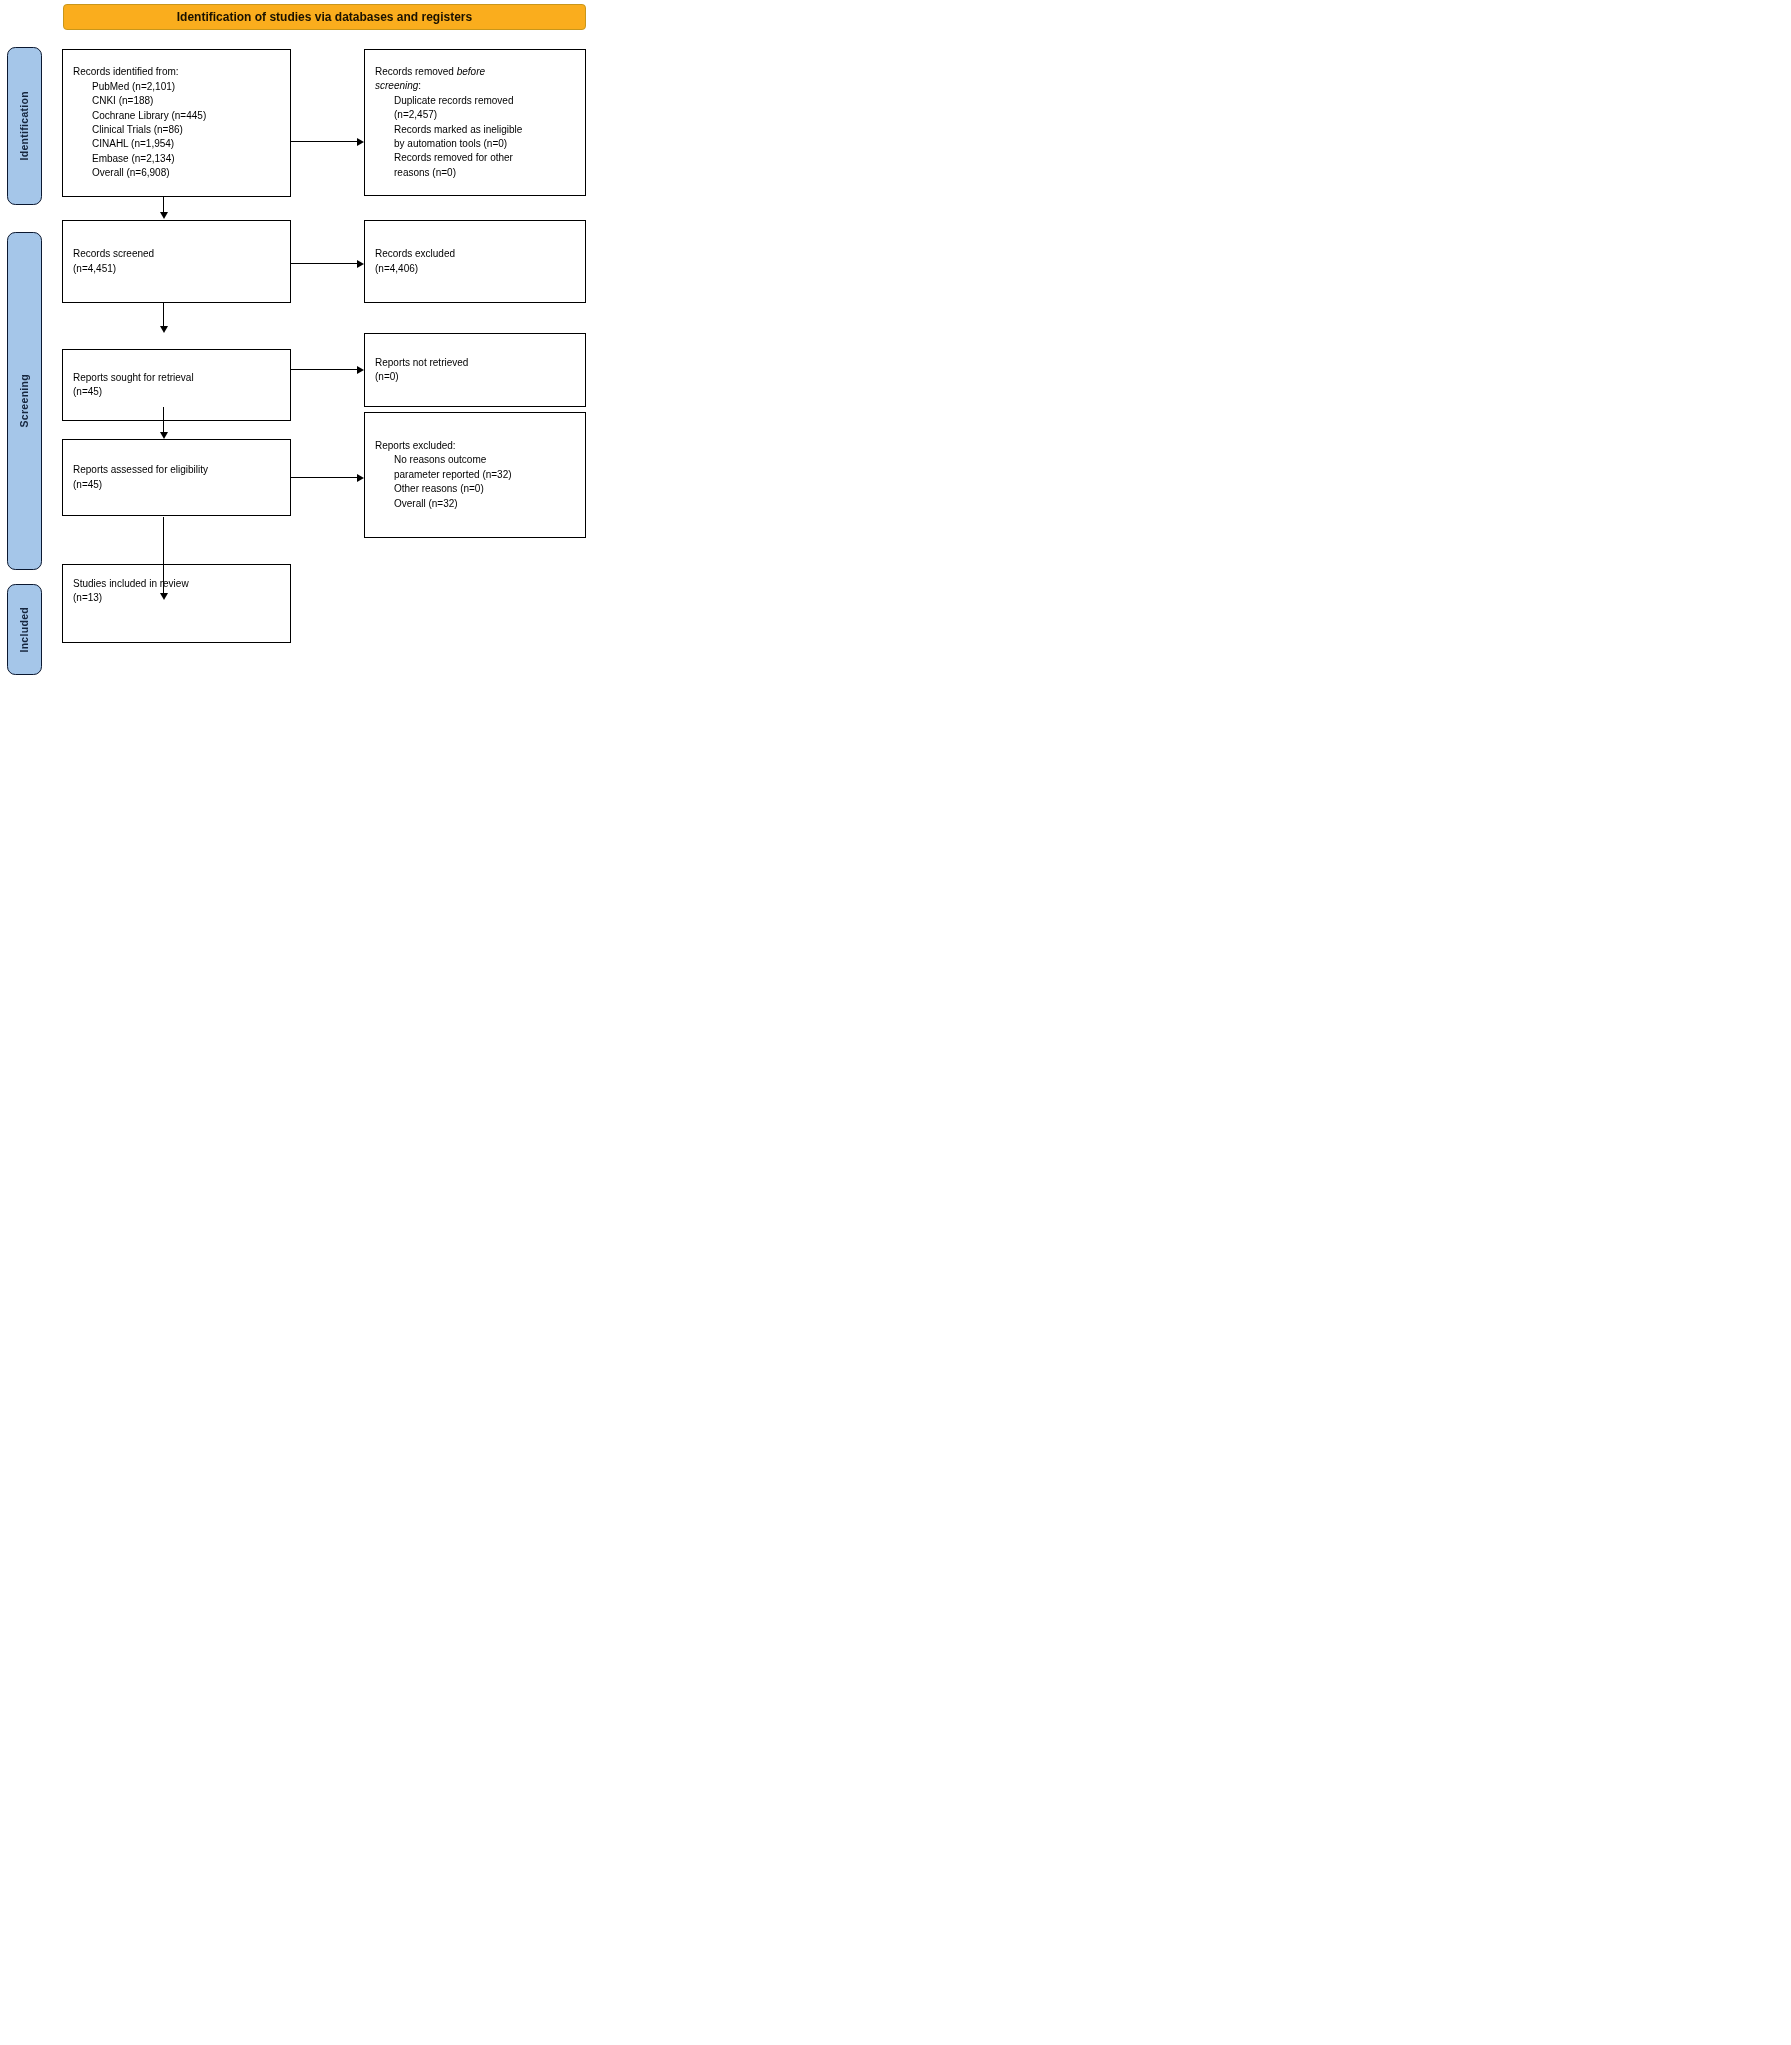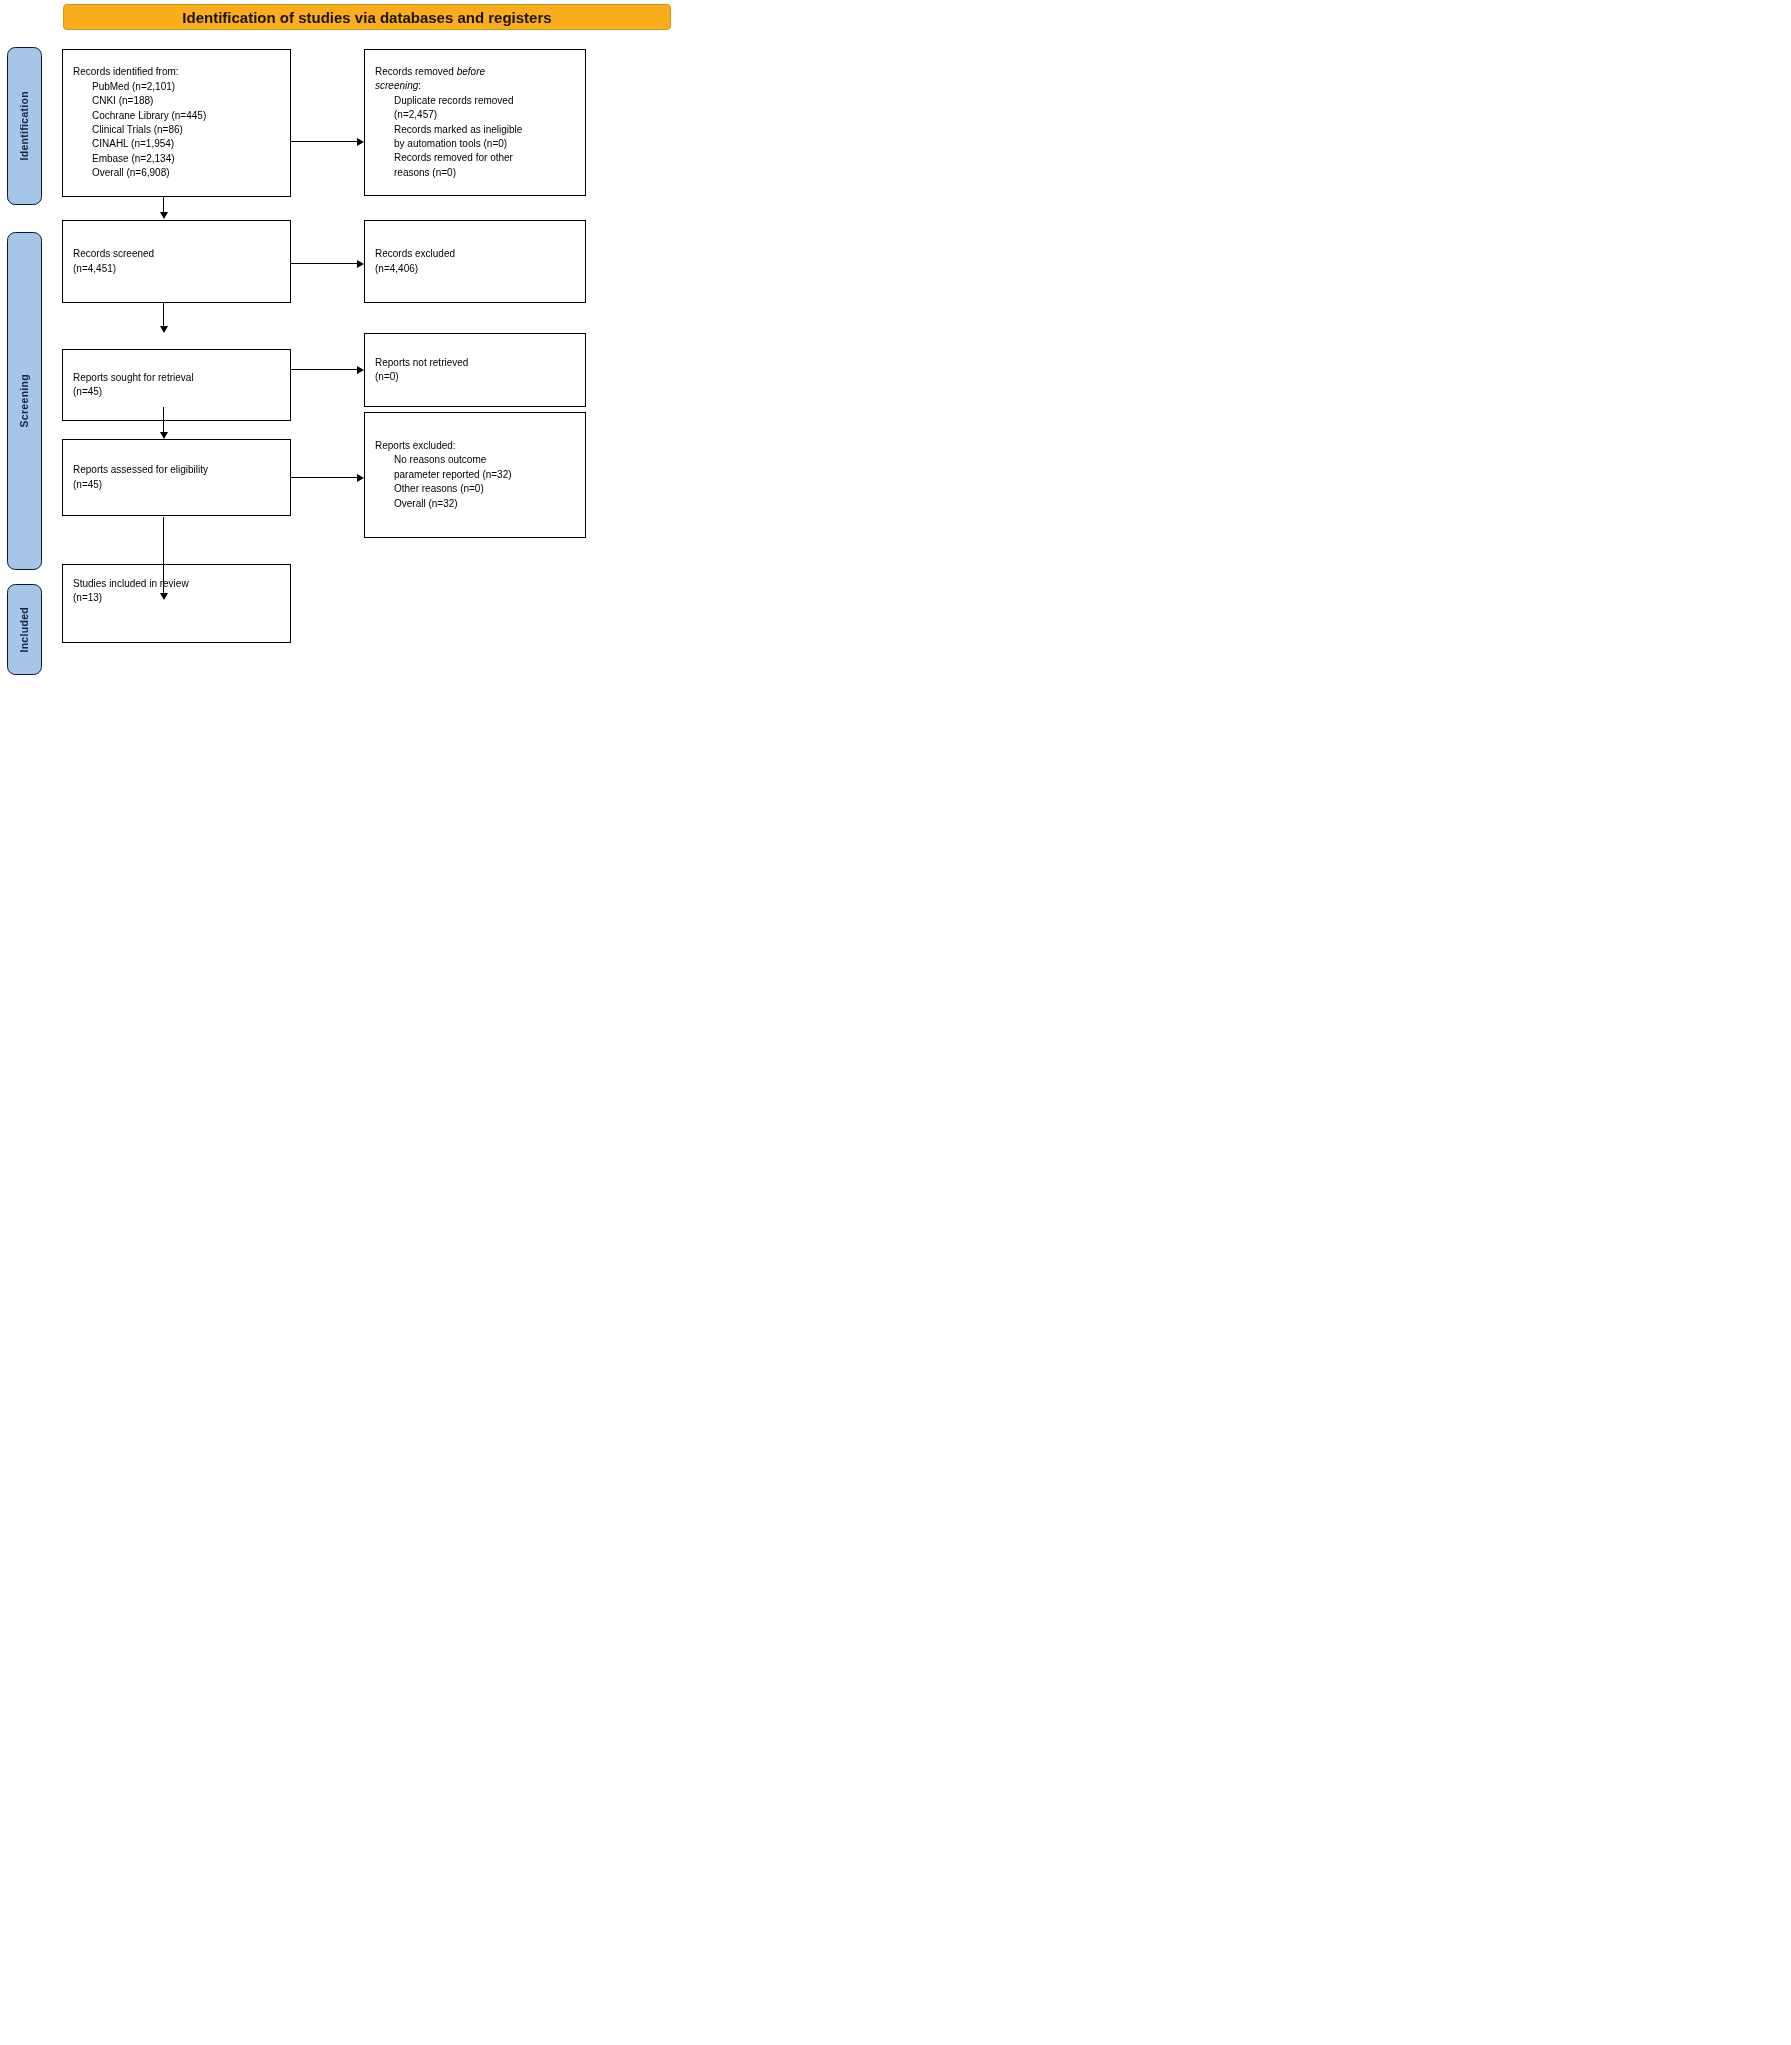--- a/index.html
+++ b/index.html
@@ -2,24 +2,24 @@
 <html style="font-size:8.8px"><head>
 <meta charset="utf-8">
 <style>
   html,body{margin:0;padding:0;background:#ffffff;}
   #canvas{
     position:relative;width:597px;height:682px;background:#ffffff;
     font-family:"Liberation Sans","DejaVu Sans",sans-serif;color:#000;
   }
   
   .banner{
-    position:absolute;left:63px;top:4.4px;width:608px;height:25.4px;
+    position:absolute;left:63px;top:4.4px;width:523px;height:25.4px;
     background:#FAAD1D;border:1.1px solid #C8961B;border-radius:3.9px;
     display:flex;align-items:center;justify-content:center;
-    font-size:15px;font-weight:bold;color:#1a1200;box-sizing:border-box;
+    font-size:12px;font-weight:bold;color:#1a1200;box-sizing:border-box;
   }
   
   .stage{
     position:absolute;left:6.6px;width:35px;background:#A5C6E9;
     border:1.4px solid #0B1830;border-radius:8.3px;box-sizing:border-box;
     display:flex;align-items:center;justify-content:center;
   }
   .stage .vtext{
     writing-mode:vertical-rl;transform:rotate(180deg);white-space:nowrap;
     font-size:10.5px;font-weight:bold;color:#16263E;letter-spacing:0.3px;

